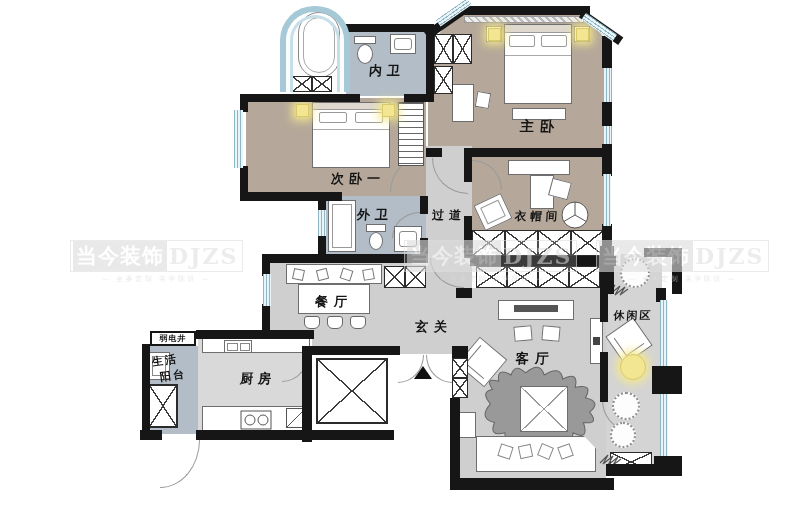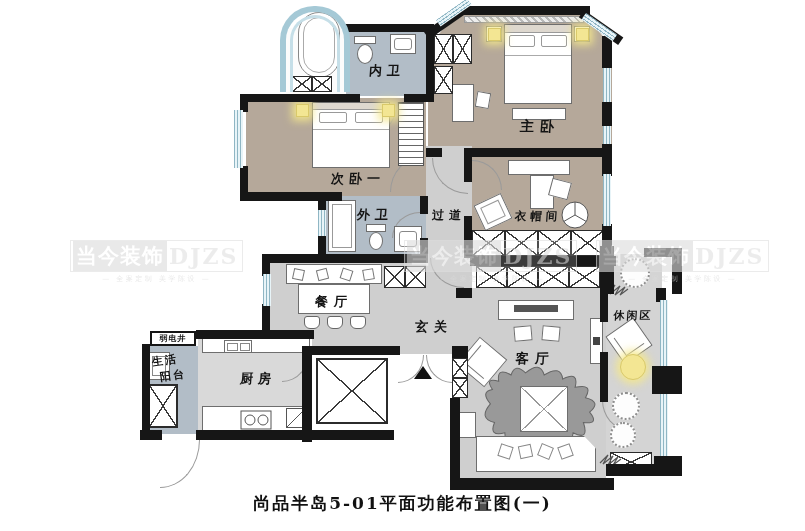--- a/index.html
+++ b/index.html
@@ -309,15 +309,14 @@
     <div class="wm-tag">— 全案定制 美学陈设 —</div>
   </div>
   <div class="wm" style="left:596px;top:240px;">
     <div class="wm-row">
       <span class="wm-brand">当今装饰</span>
       <span class="wm-abbr">DJZS</span>
     </div>
     <div class="wm-tag">— 全案定制 美学陈设 —</div>
   </div>
 
-  <div class="caption">尚品半岛5-01平面功能布置图(一)</div>
 
 </div>
 
 </body></html>

